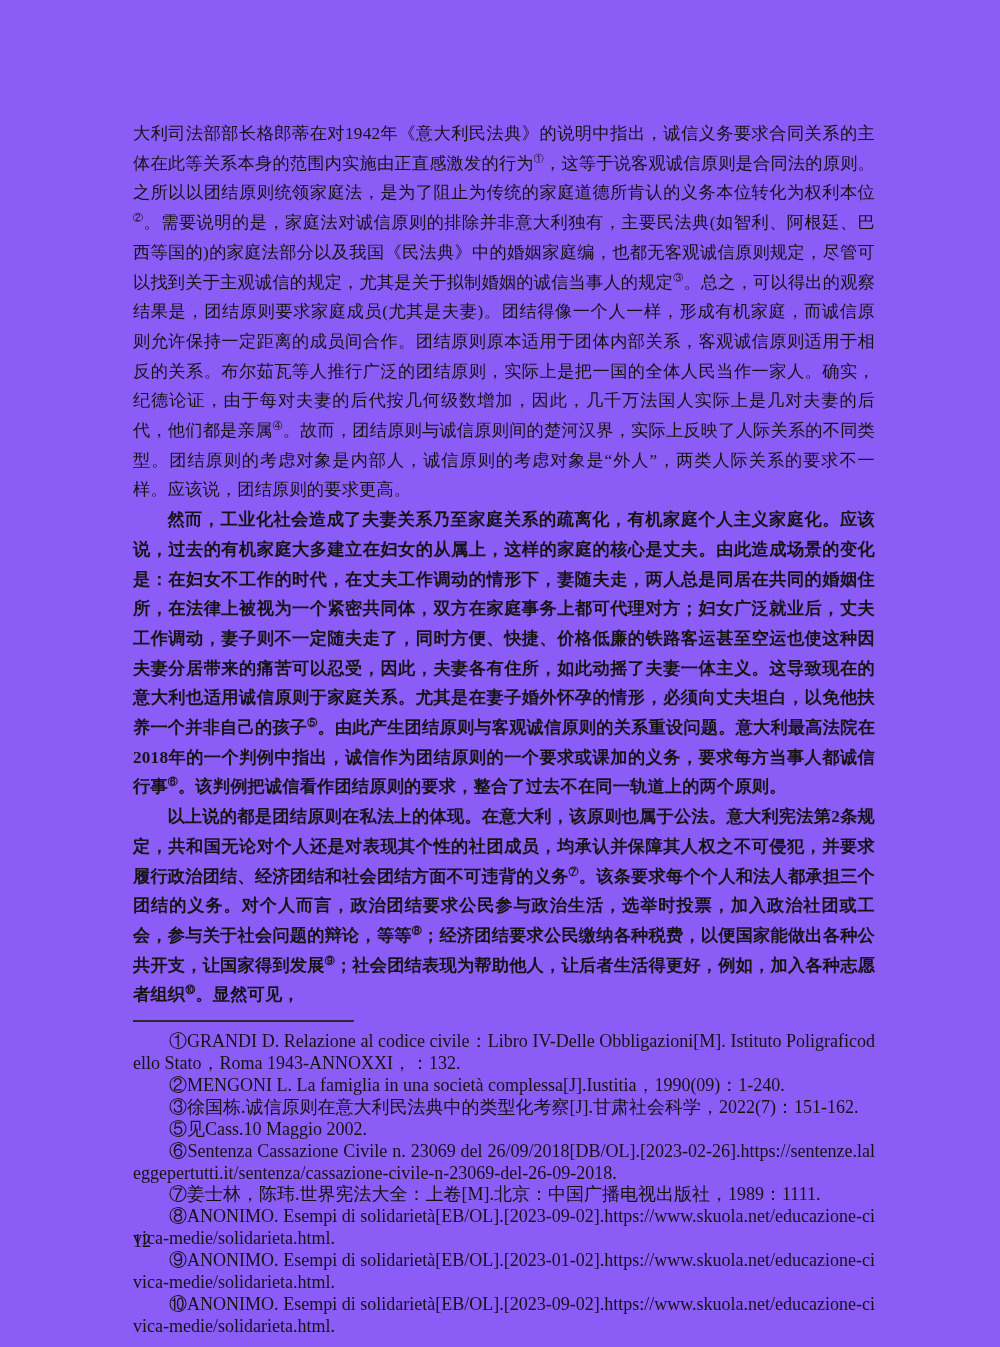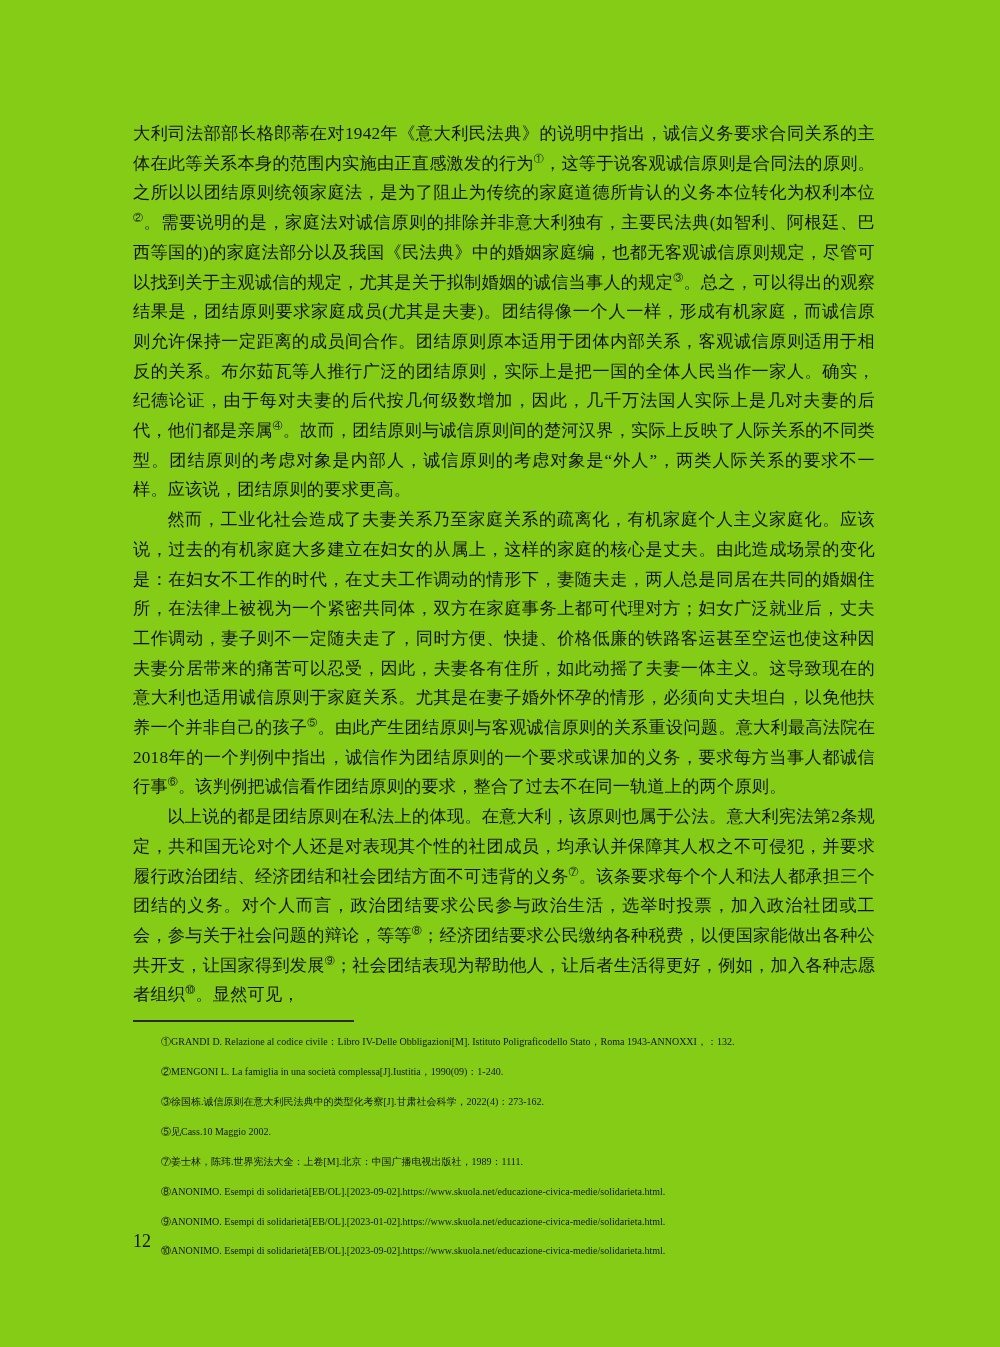--- a/index.html
+++ b/index.html
@@ -5,56 +5,57 @@
 <style>
   html, body {
     margin: 0;
     padding: 0;
     background: #e8e8e8;
   }
   .page {
     position: relative;
     width: 1000px;
     height: 1347px;
-    background: #84cc16;
+    background: #8b5cf6;
     overflow: hidden;
     font-family: "Liberation Serif", "DejaVu Serif", serif;
     color: #141414;
   }
   .content {
     position: absolute;
     left: 133px;
     top: 119px;
     width: 742px;
   }
   .body-text p {
     margin: 0;
     font-size: 17.2px;
     line-height: 29.7px;
     text-align: justify;
     text-justify: inter-ideograph;
     letter-spacing: 0.2px;
   }
   .body-text p.indent {
     text-indent: 2em;
+    font-weight: bold;
   }
   sup.fn-mark {
     font-size: 10px;
     line-height: 0;
     vertical-align: super;
   }
   hr.fn-sep {
     border: none;
     border-top: 2px solid #2b2b2b;
     width: 221px;
     margin: 10px 0 9px 0;
   }
   .footnotes p {
-    margin: 8px;
-    font-size: 10px;
+    margin: 0;
+    font-size: 18px;
     line-height: 21.9px;
     text-indent: 2em;
     text-align: justify;
     word-break: break-all;
   }
   .page-number {
     position: absolute;
     left: 133px;
     top: 1231px;
     font-size: 18px;
@@ -67,22 +68,23 @@
   <main class="content">
     <section class="body-text">
         <p>大利司法部部长格郎蒂在对1942年《意大利民法典》的说明中指出，诚信义务要求合同关系的主体在此等关系本身的范围内实施由正直感激发的行为<sup class="fn-mark">①</sup>，这等于说客观诚信原则是合同法的原则。之所以以团结原则统领家庭法，是为了阻止为传统的家庭道德所肯认的义务本位转化为权利本位<sup class="fn-mark">②</sup>。需要说明的是，家庭法对诚信原则的排除并非意大利独有，主要民法典(如智利、阿根廷、巴西等国的)的家庭法部分以及我国《民法典》中的婚姻家庭编，也都无客观诚信原则规定，尽管可以找到关于主观诚信的规定，尤其是关于拟制婚姻的诚信当事人的规定<sup class="fn-mark">③</sup>。总之，可以得出的观察结果是，团结原则要求家庭成员(尤其是夫妻)。团结得像一个人一样，形成有机家庭，而诚信原则允许保持一定距离的成员间合作。团结原则原本适用于团体内部关系，客观诚信原则适用于相反的关系。布尔茹瓦等人推行广泛的团结原则，实际上是把一国的全体人民当作一家人。确实，纪德论证，由于每对夫妻的后代按几何级数增加，因此，几千万法国人实际上是几对夫妻的后代，他们都是亲属<sup class="fn-mark">④</sup>。故而，团结原则与诚信原则间的楚河汉界，实际上反映了人际关系的不同类型。团结原则的考虑对象是内部人，诚信原则的考虑对象是“外人”，两类人际关系的要求不一样。应该说，团结原则的要求更高。</p>
         <p class="indent">然而，工业化社会造成了夫妻关系乃至家庭关系的疏离化，有机家庭个人主义家庭化。应该说，过去的有机家庭大多建立在妇女的从属上，这样的家庭的核心是丈夫。由此造成场景的变化是：在妇女不工作的时代，在丈夫工作调动的情形下，妻随夫走，两人总是同居在共同的婚姻住所，在法律上被视为一个紧密共同体，双方在家庭事务上都可代理对方；妇女广泛就业后，丈夫工作调动，妻子则不一定随夫走了，同时方便、快捷、价格低廉的铁路客运甚至空运也使这种因夫妻分居带来的痛苦可以忍受，因此，夫妻各有住所，如此动摇了夫妻一体主义。这导致现在的意大利也适用诚信原则于家庭关系。尤其是在妻子婚外怀孕的情形，必须向丈夫坦白，以免他扶养一个并非自己的孩子<sup class="fn-mark">⑤</sup>。由此产生团结原则与客观诚信原则的关系重设问题。意大利最高法院在2018年的一个判例中指出，诚信作为团结原则的一个要求或课加的义务，要求每方当事人都诚信行事<sup class="fn-mark">⑥</sup>。该判例把诚信看作团结原则的要求，整合了过去不在同一轨道上的两个原则。</p>
         <p class="indent">以上说的都是团结原则在私法上的体现。在意大利，该原则也属于公法。意大利宪法第2条规定，共和国无论对个人还是对表现其个性的社团成员，均承认并保障其人权之不可侵犯，并要求履行政治团结、经济团结和社会团结方面不可违背的义务<sup class="fn-mark">⑦</sup>。该条要求每个个人和法人都承担三个团结的义务。对个人而言，政治团结要求公民参与政治生活，选举时投票，加入政治社团或工会，参与关于社会问题的辩论，等等<sup class="fn-mark">⑧</sup>；经济团结要求公民缴纳各种税费，以便国家能做出各种公共开支，让国家得到发展<sup class="fn-mark">⑨</sup>；社会团结表现为帮助他人，让后者生活得更好，例如，加入各种志愿者组织<sup class="fn-mark">⑩</sup>。显然可见，</p>
       </section>
     <hr class="fn-sep">
     <section class="footnotes">
         <p>①GRANDI D. Relazione al codice civile：Libro IV-Delle Obbligazioni[M]. Istituto Poligraficodello Stato，Roma 1943-ANNOXXI，：132.</p>
         <p>②MENGONI L. La famiglia in una società complessa[J].Iustitia，1990(09)：1-240.</p>
-        <p>③徐国栋.诚信原则在意大利民法典中的类型化考察[J].甘肃社会科学，2022(4)：273-162.</p>
+        <p>③徐国栋.诚信原则在意大利民法典中的类型化考察[J].甘肃社会科学，2022(7)：151-162.</p>
         <p>⑤见Cass.10 Maggio 2002.</p>
+        <p>⑥Sentenza Cassazione Civile n. 23069 del 26/09/2018[DB/OL].[2023-02-26].https://sentenze.laleggepertutti.it/sentenza/cassazione-civile-n-23069-del-26-09-2018.</p>
         <p>⑦姜士林，陈玮.世界宪法大全：上卷[M].北京：中国广播电视出版社，1989：1111.</p>
         <p>⑧ANONIMO. Esempi di solidarietà[EB/OL].[2023-09-02].https://www.skuola.net/educazione-civica-medie/solidarieta.html.</p>
         <p>⑨ANONIMO. Esempi di solidarietà[EB/OL].[2023-01-02].https://www.skuola.net/educazione-civica-medie/solidarieta.html.</p>
         <p>⑩ANONIMO. Esempi di solidarietà[EB/OL].[2023-09-02].https://www.skuola.net/educazione-civica-medie/solidarieta.html.</p>
       </section>
   </main>
   <div class="page-number">12</div>
 </div>
 
 </body></html>

